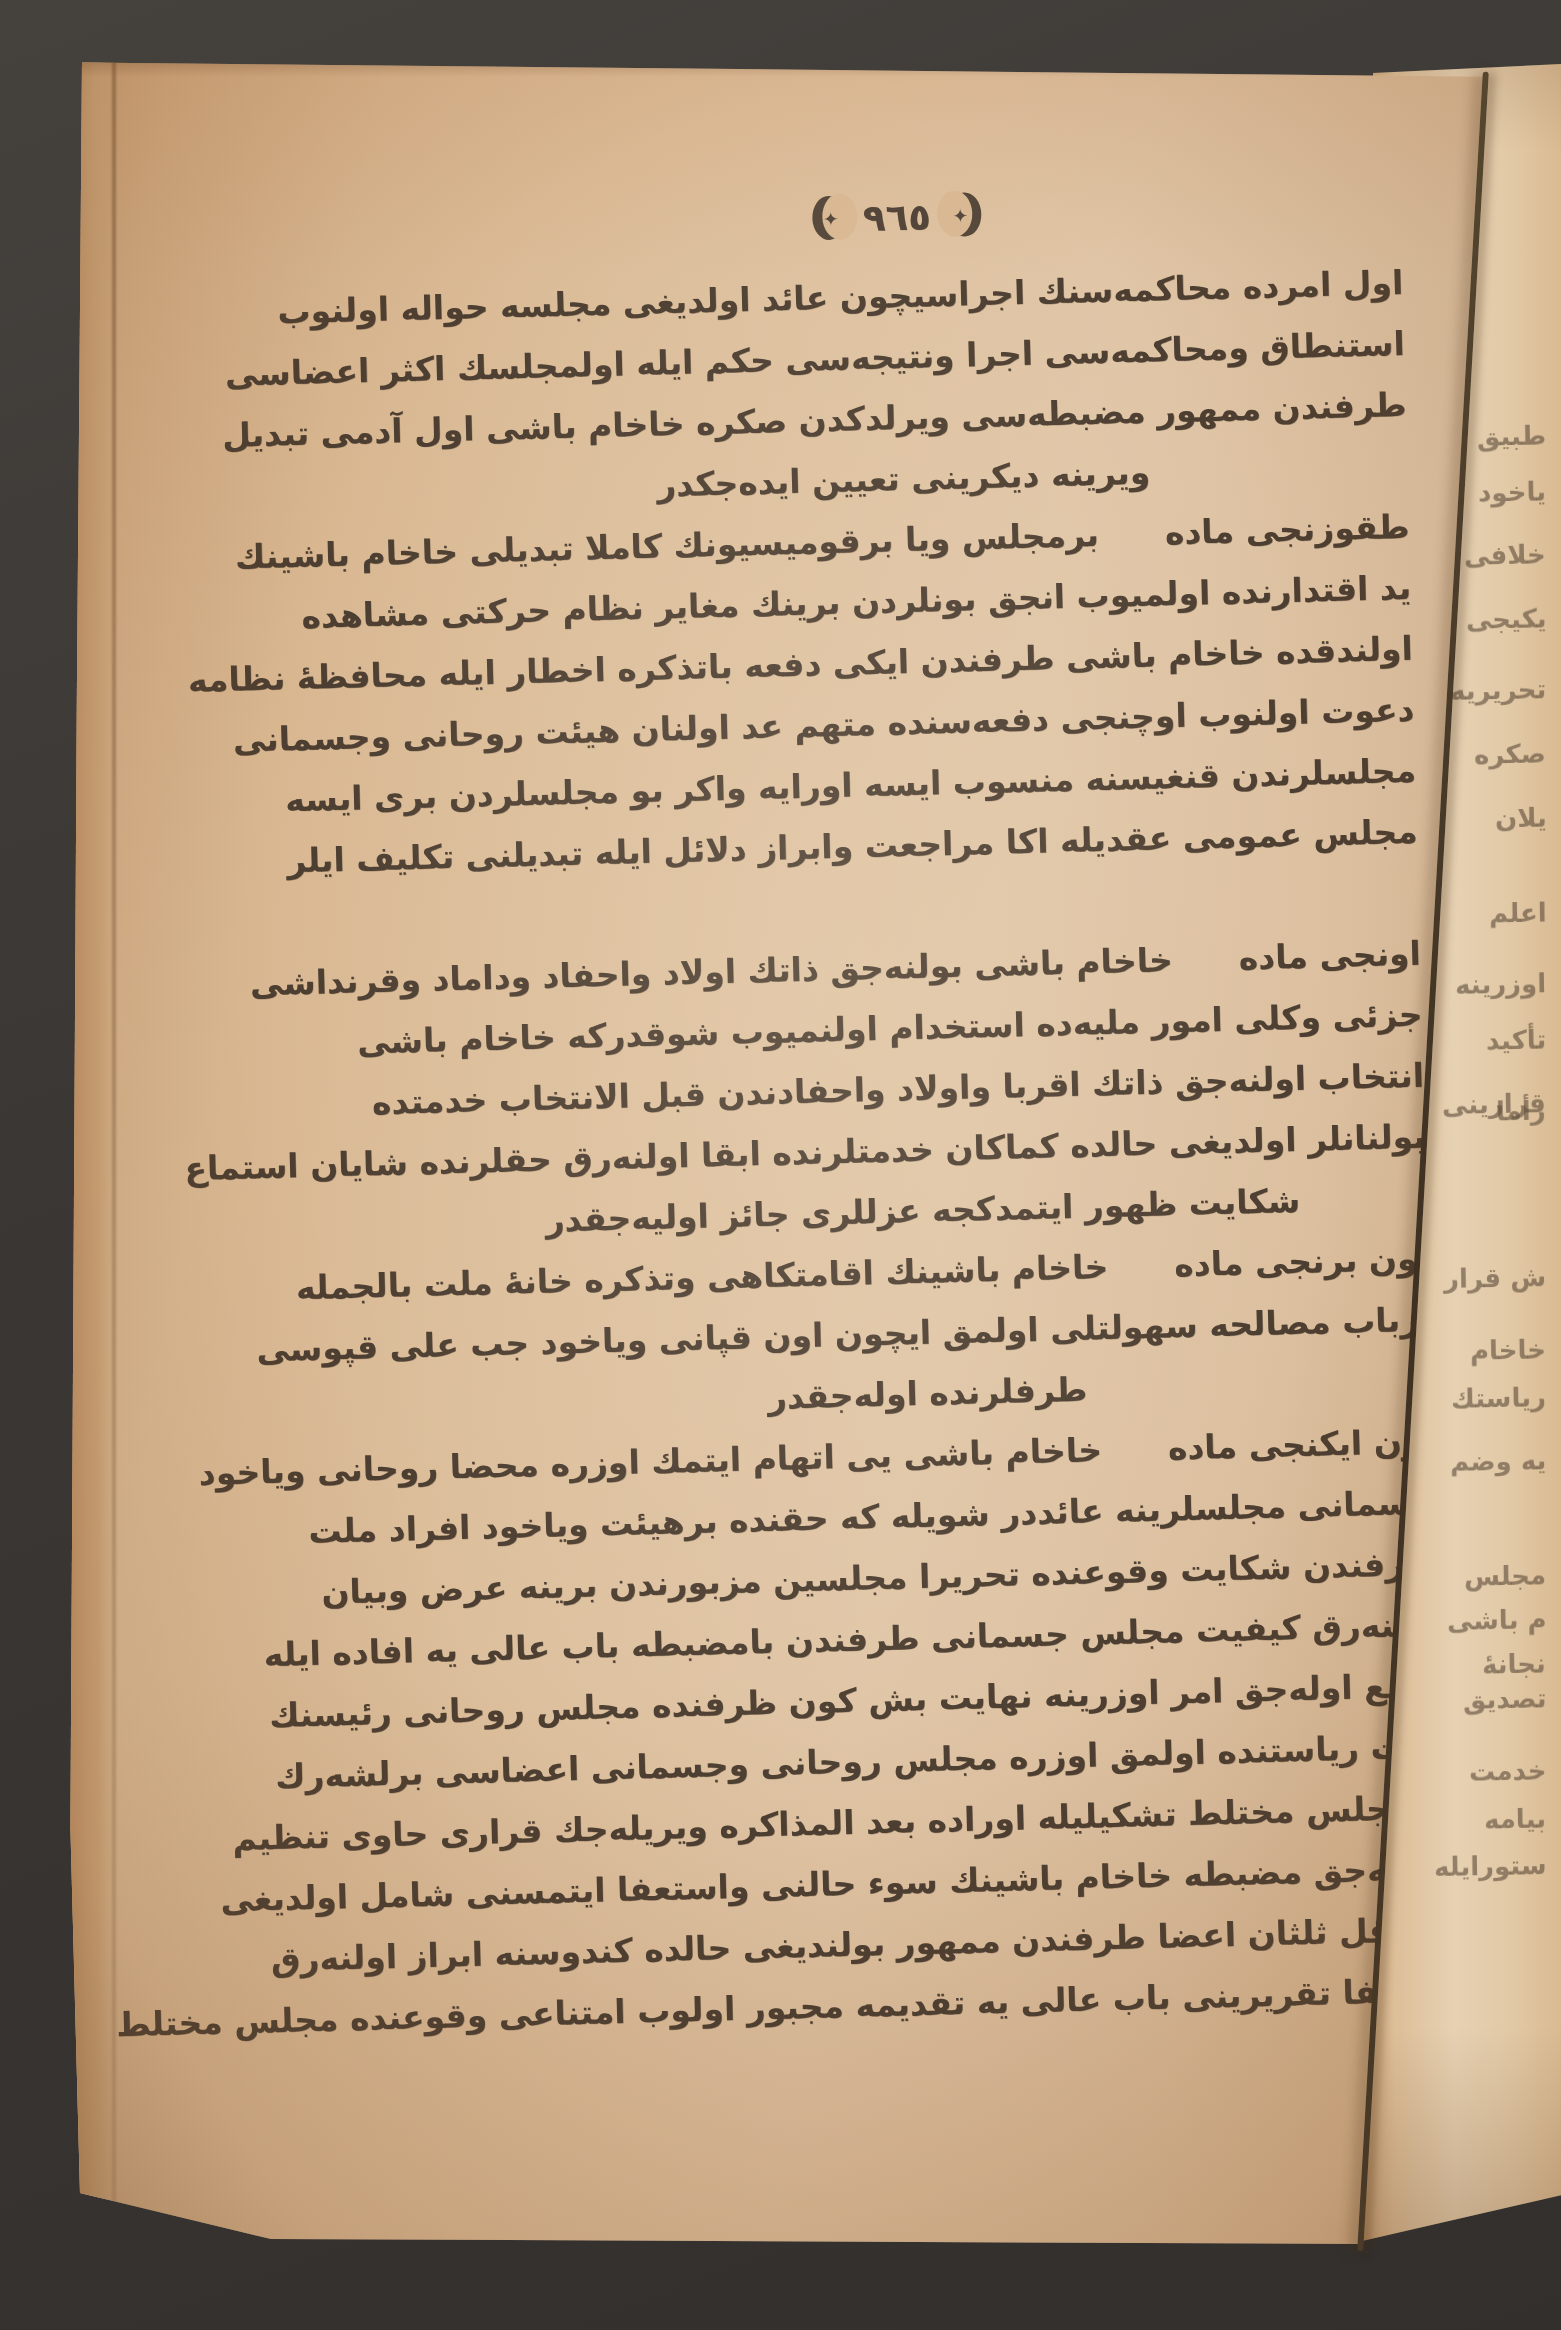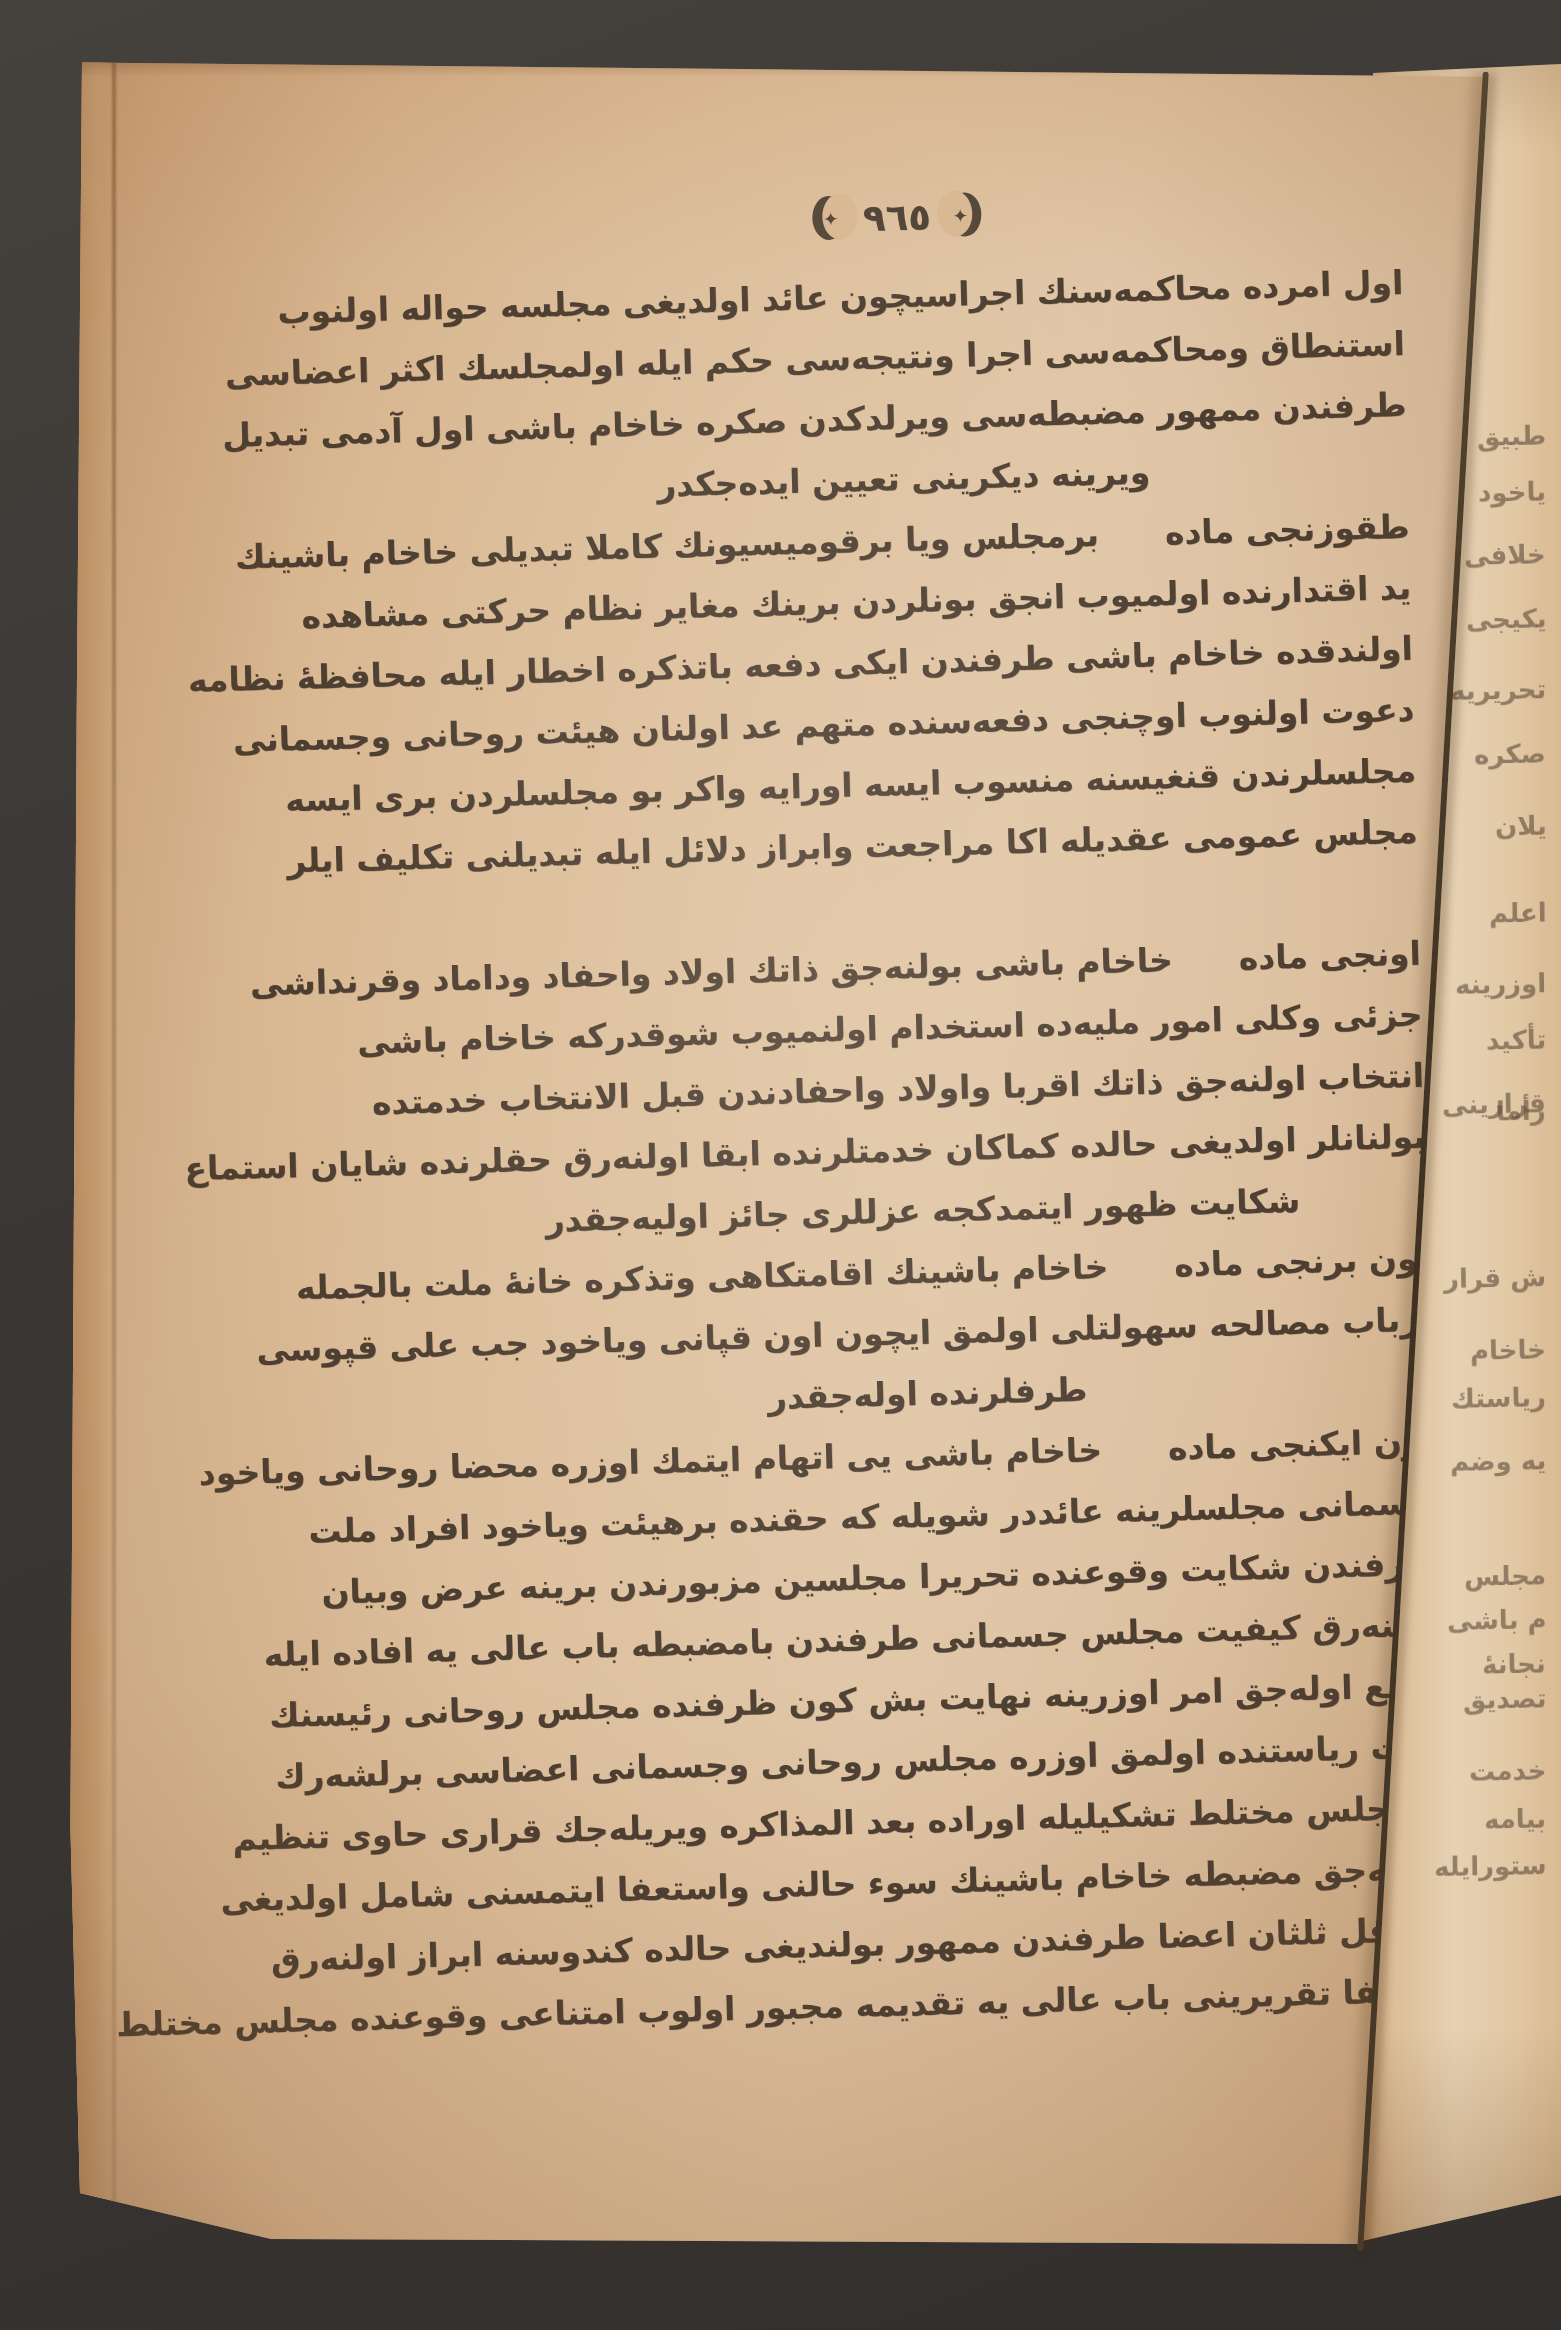--- a/index.html
+++ b/index.html
@@ -95,21 +95,21 @@
 
 <div class="side-page">
   <div class="side-shade"></div>
   <div class="side-frags" id="side-frags-root">
       <div class="side-frag" style="top: 405px;">طبيق</div>
       <div class="side-frag" style="top: 461px;">ياخود</div>
       <div class="side-frag" style="top: 524px;">خلافى</div>
       <div class="side-frag" style="top: 588px;">يكيجى</div>
       <div class="side-frag" style="top: 659px;">تحريريه</div>
       <div class="side-frag" style="top: 723px;">صكره</div>
-      <div class="side-frag" style="top: 787px; margin-top: 8px;">يلان</div>
+      <div class="side-frag" style="top: 787px;">يلان</div>
       <div class="side-frag" style="top: 882px;">اعلم</div>
       <div class="side-frag" style="top: 953px;">اوزرينه</div>
       <div class="side-frag" style="top: 1009px;">تأكيد</div>
       <div class="side-frag" style="top: 1073px;">قرارينى</div>
       <div class="side-frag" style="top: 1080px;">رأما</div>
       <div class="side-frag" style="top: 1247px;">ش قرار</div>
       <div class="side-frag" style="top: 1319px;">خاخام</div>
       <div class="side-frag" style="top: 1367px;">رياستك</div>
       <div class="side-frag" style="top: 1430px;">يه وضم</div>
       <div class="side-frag" style="top: 1545px;">مجلس</div>

